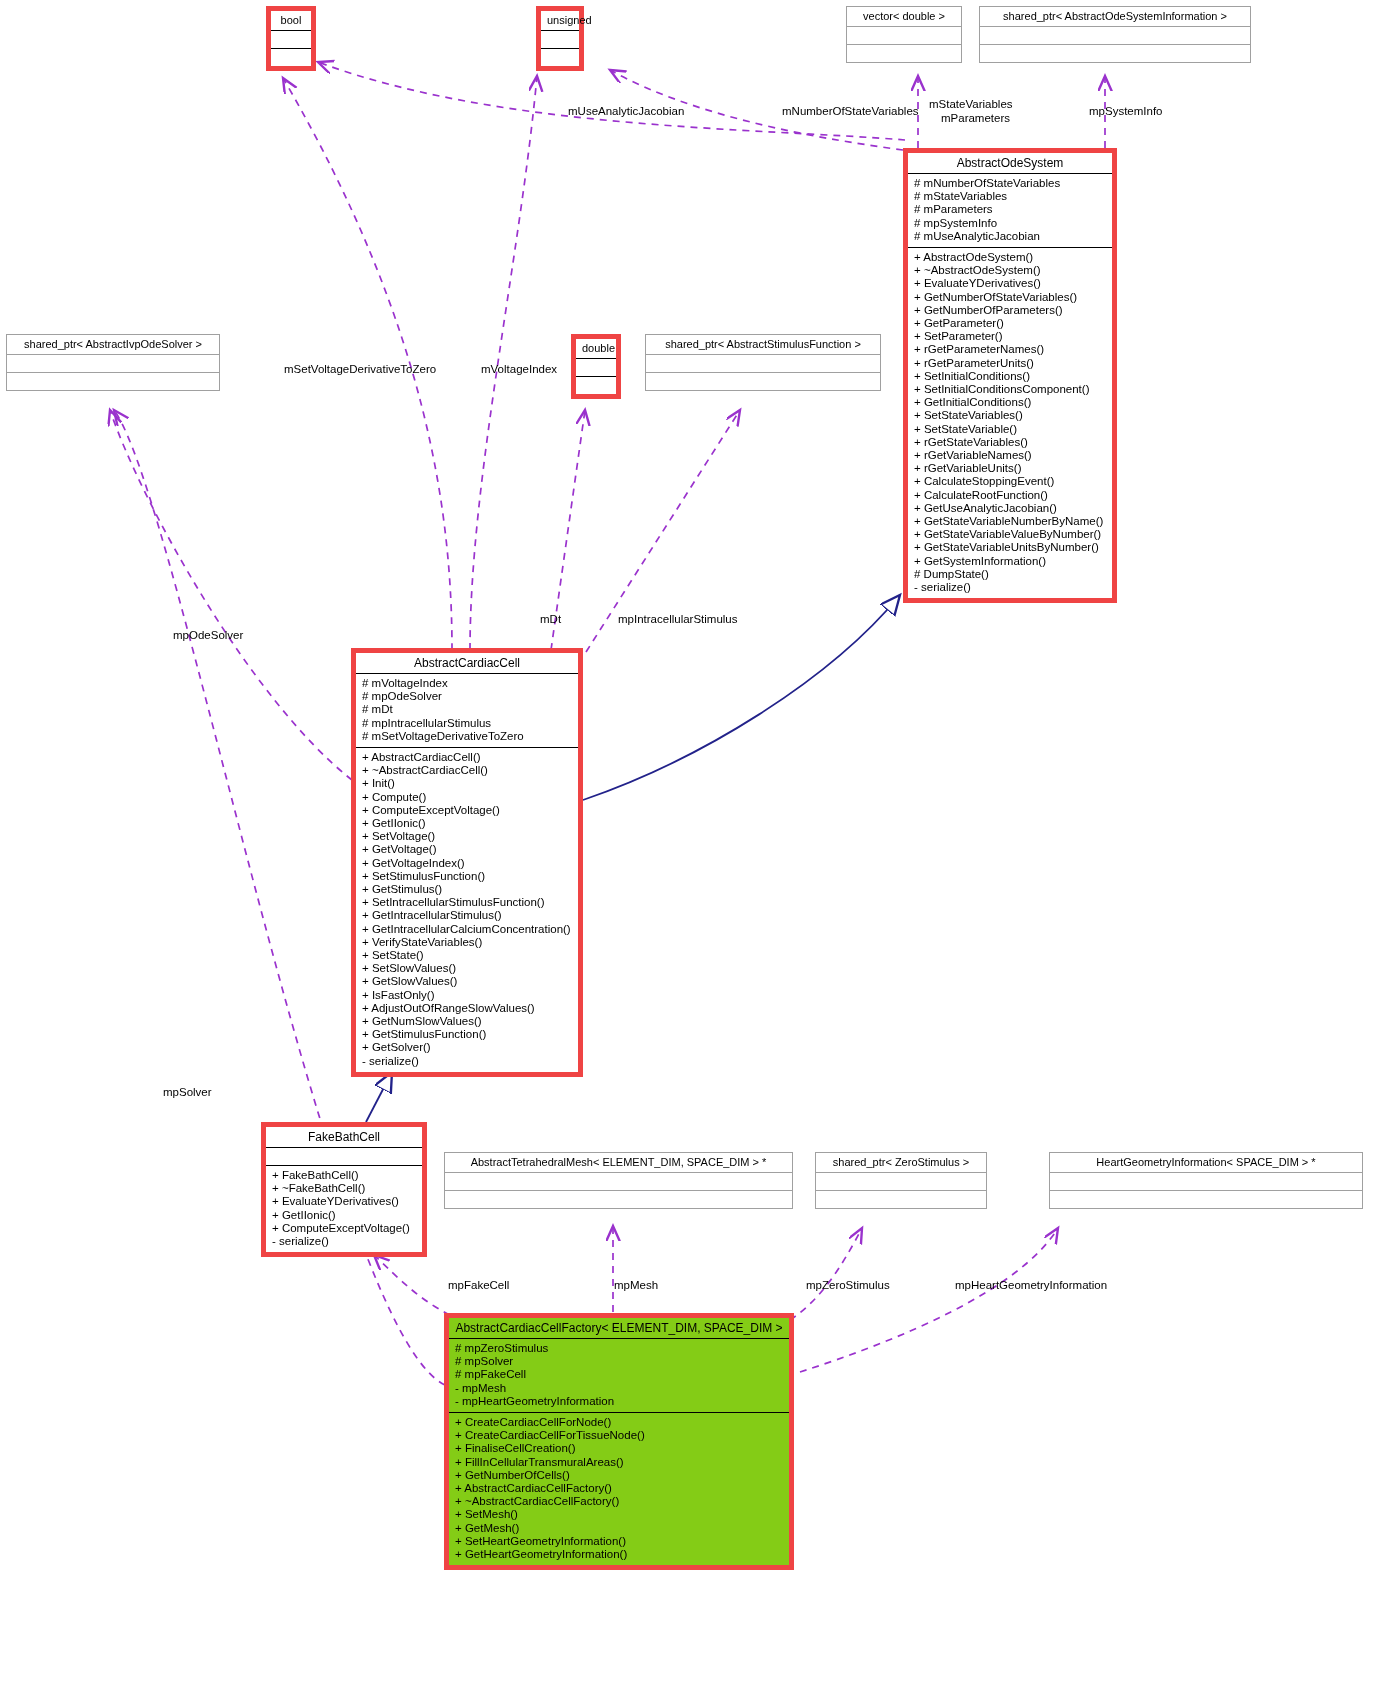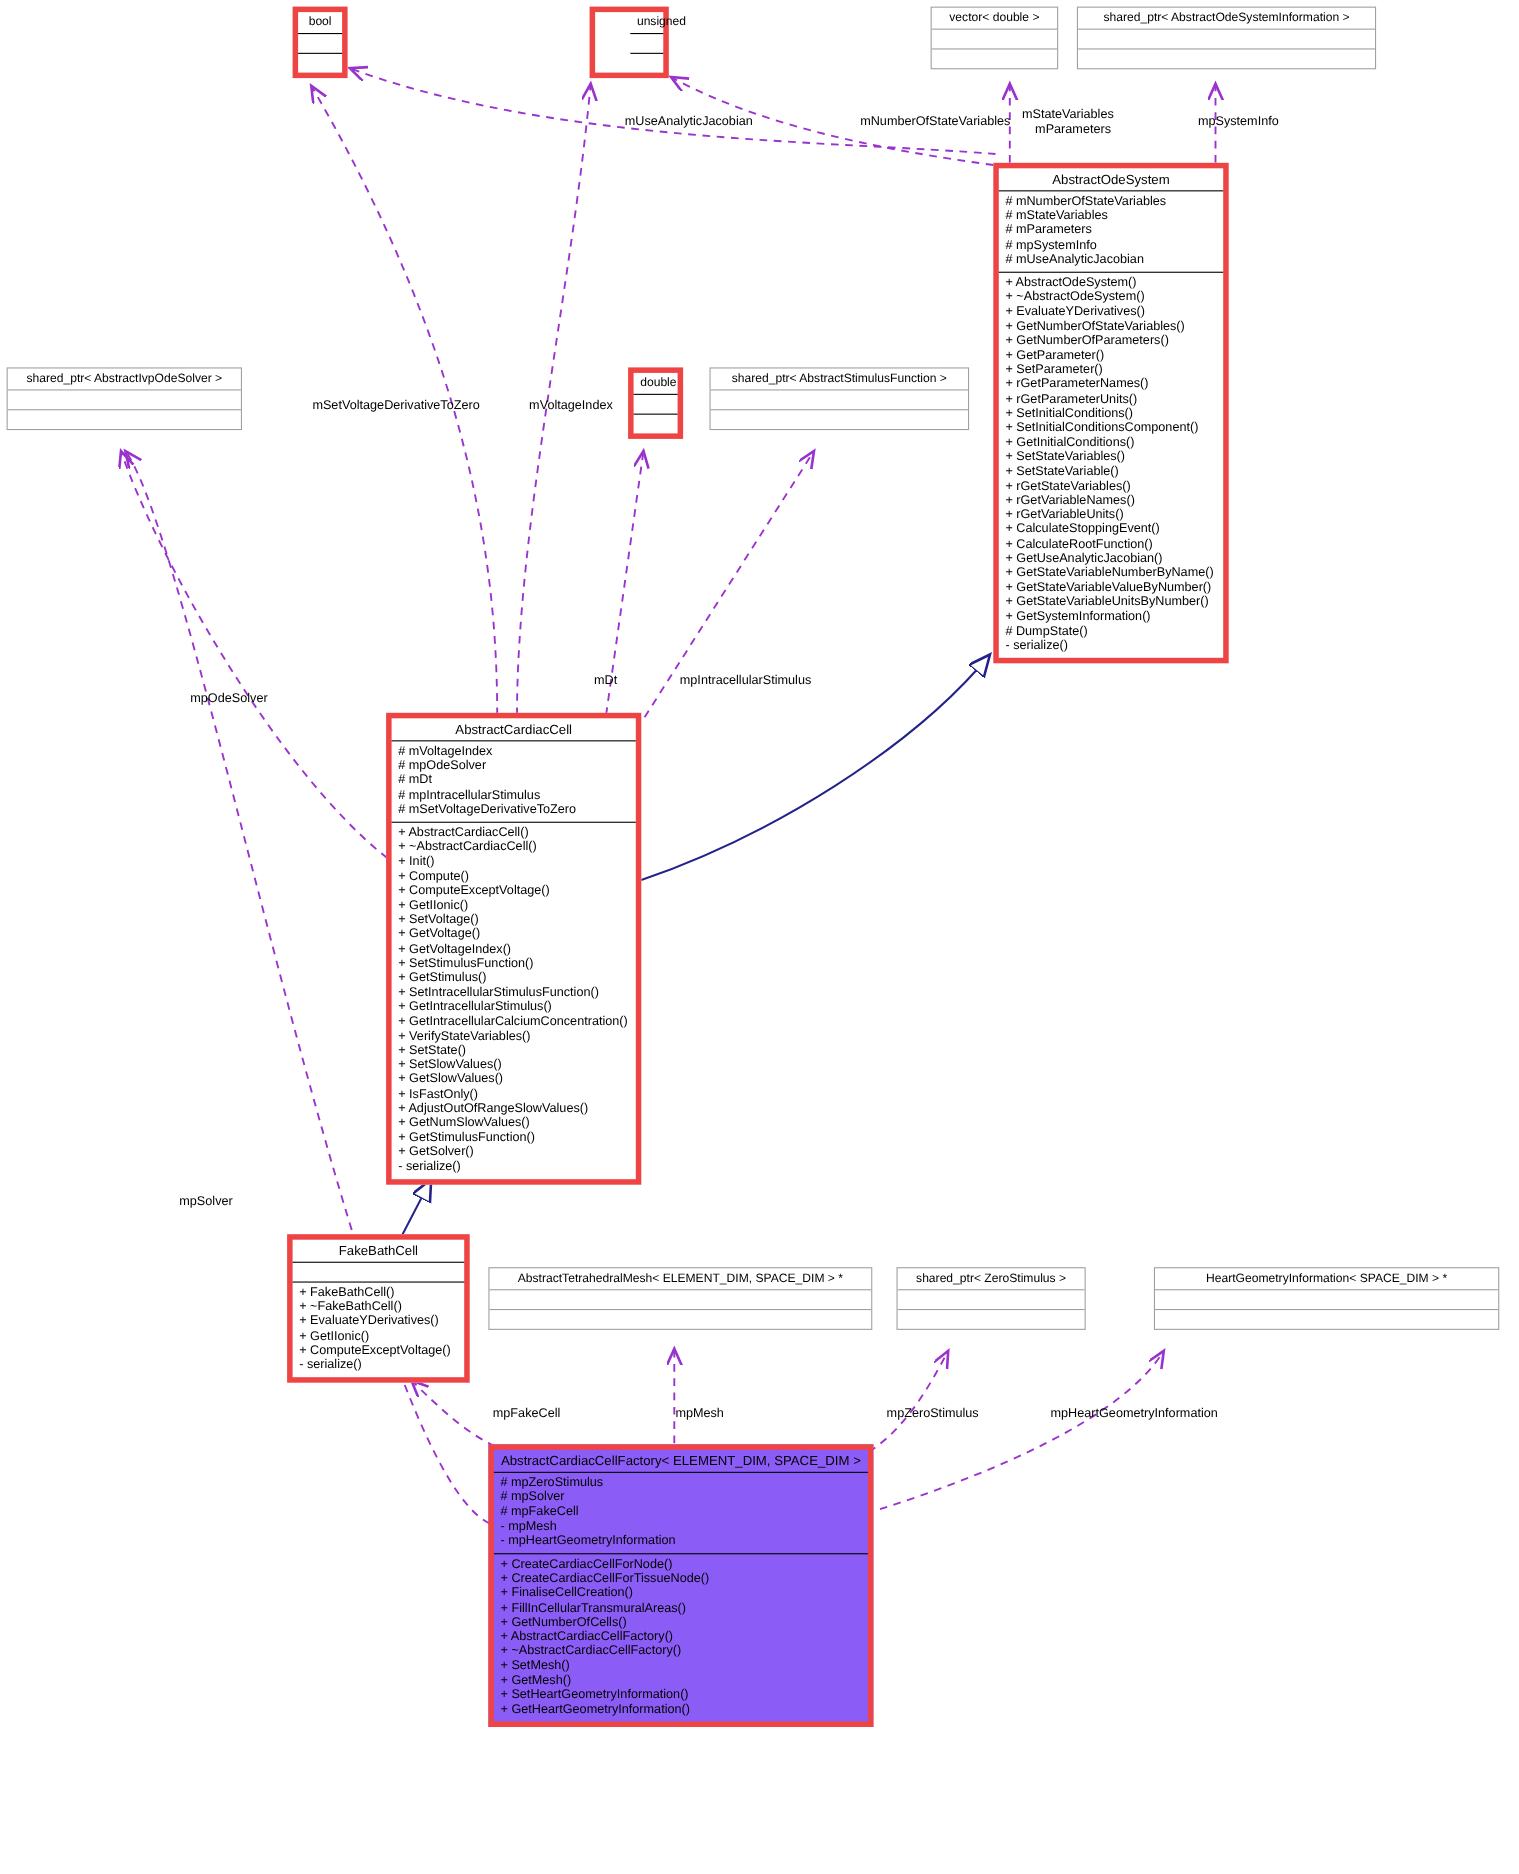--- a/index.html
+++ b/index.html
@@ -29,21 +29,21 @@
   .node {
     position: absolute;
     box-sizing: border-box;
     background: #ffffff;
     border: 5px solid #ef4444;
   }
   .node.thin {
     border: 1px solid #a0a0a0;
   }
   .node.filled {
-    background: #8b5cf6;
+    background: #84cc16;
   }
   .node .title {
     text-align: center;
     font-size: 12px;
     padding: 4px 6px 3px 6px;
     white-space: nowrap;
     line-height: 13px;
   }
   .node.small .title {
     font-size: 11px;
@@ -117,21 +117,21 @@
   </svg>
 
   <div class="node small" style="left:266px; top:6px; width:50px;">
     <div class="title">bool</div>
     <div class="sep"></div>
     <div class="compartment empty"></div>
     <div class="sep"></div>
     <div class="compartment empty"></div>
   </div>
 
-  <div class="node small" style="left:536px; top:6px; width:72px;padding-left:32px;">
+  <div class="node small" style="left:536px; top:6px; width:48px;">
     <div class="title">unsigned</div>
     <div class="sep"></div>
     <div class="compartment empty"></div>
     <div class="sep"></div>
     <div class="compartment empty"></div>
   </div>
 
   <div class="node small thin" style="left:846px; top:6px; width:116px;">
     <div class="title">vector&lt; double &gt;</div>
     <div class="sep"></div>

